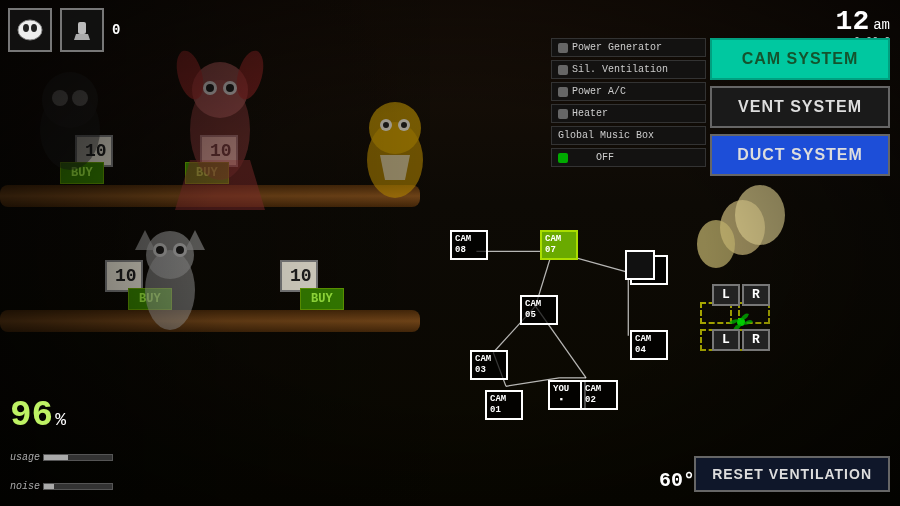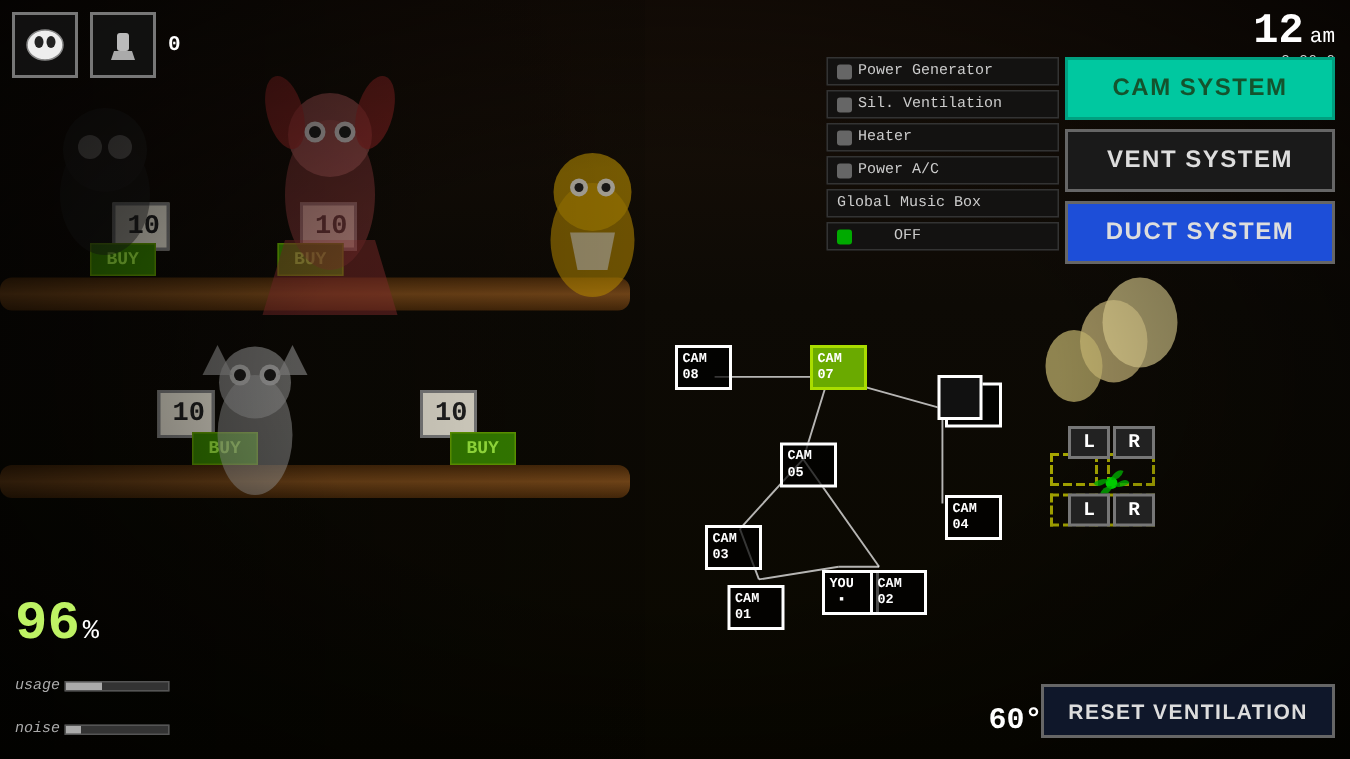--- a/index.html
+++ b/index.html
@@ -457,25 +457,25 @@
   <div class="ctrl-row">
     <div class="ctrl-indicator ind-gray"></div>
     <span class="ctrl-label">Power Generator</span>
   </div>
   <div class="ctrl-row">
     <div class="ctrl-indicator ind-gray"></div>
     <span class="ctrl-label">Sil. Ventilation</span>
   </div>
   <div class="ctrl-row">
     <div class="ctrl-indicator ind-gray"></div>
-    <span class="ctrl-label">Heater</span>
+    <span class="ctrl-label">Power A/C</span>
   </div>
   <div class="ctrl-row">
     <div class="ctrl-indicator ind-gray"></div>
-    <span class="ctrl-label">Power A/C</span>
+    <span class="ctrl-label">Heater</span>
   </div>
   <div class="ctrl-row-gmb">
     <span class="ctrl-label">Global Music Box</span>
   </div>
   <div class="ctrl-row" style="justify-content:center;gap:28px;">
     <div class="ctrl-indicator ind-green"></div>
     <span class="ctrl-label">OFF</span>
   </div>
 </div>
 

